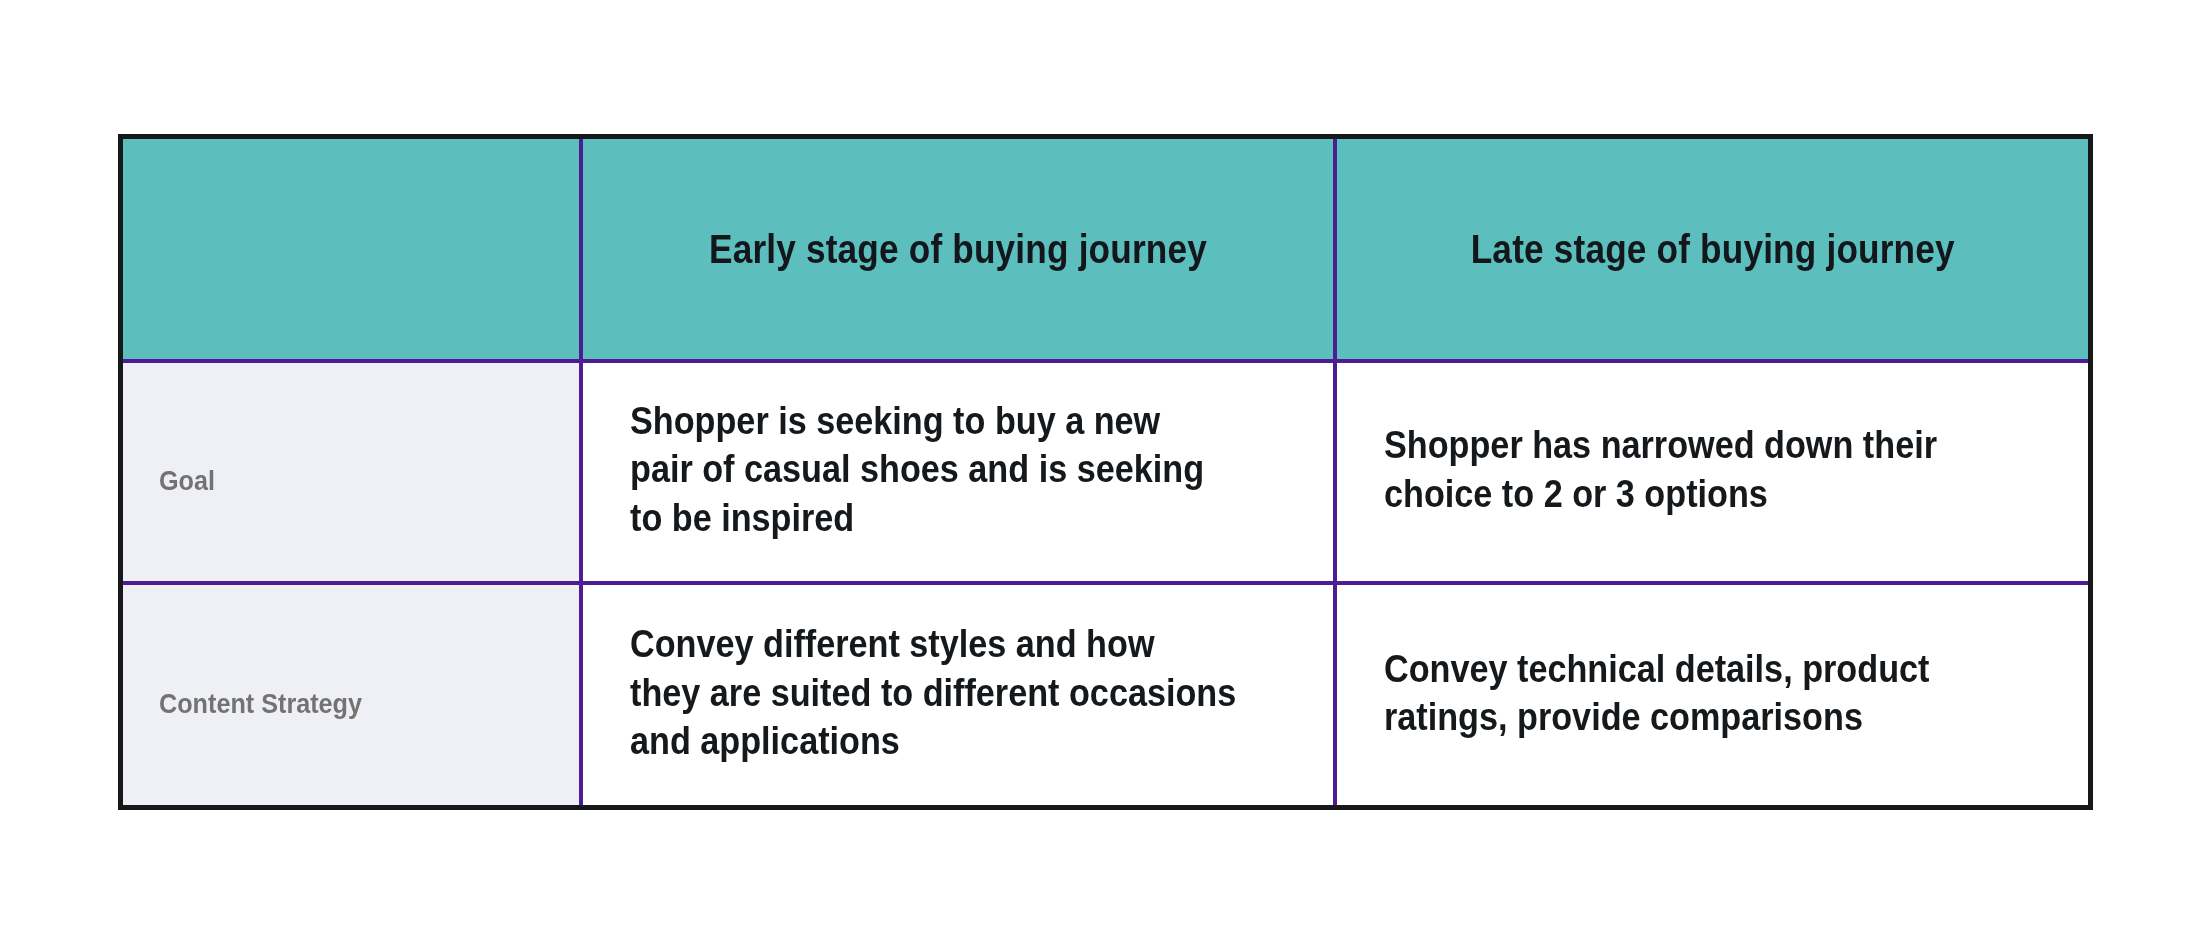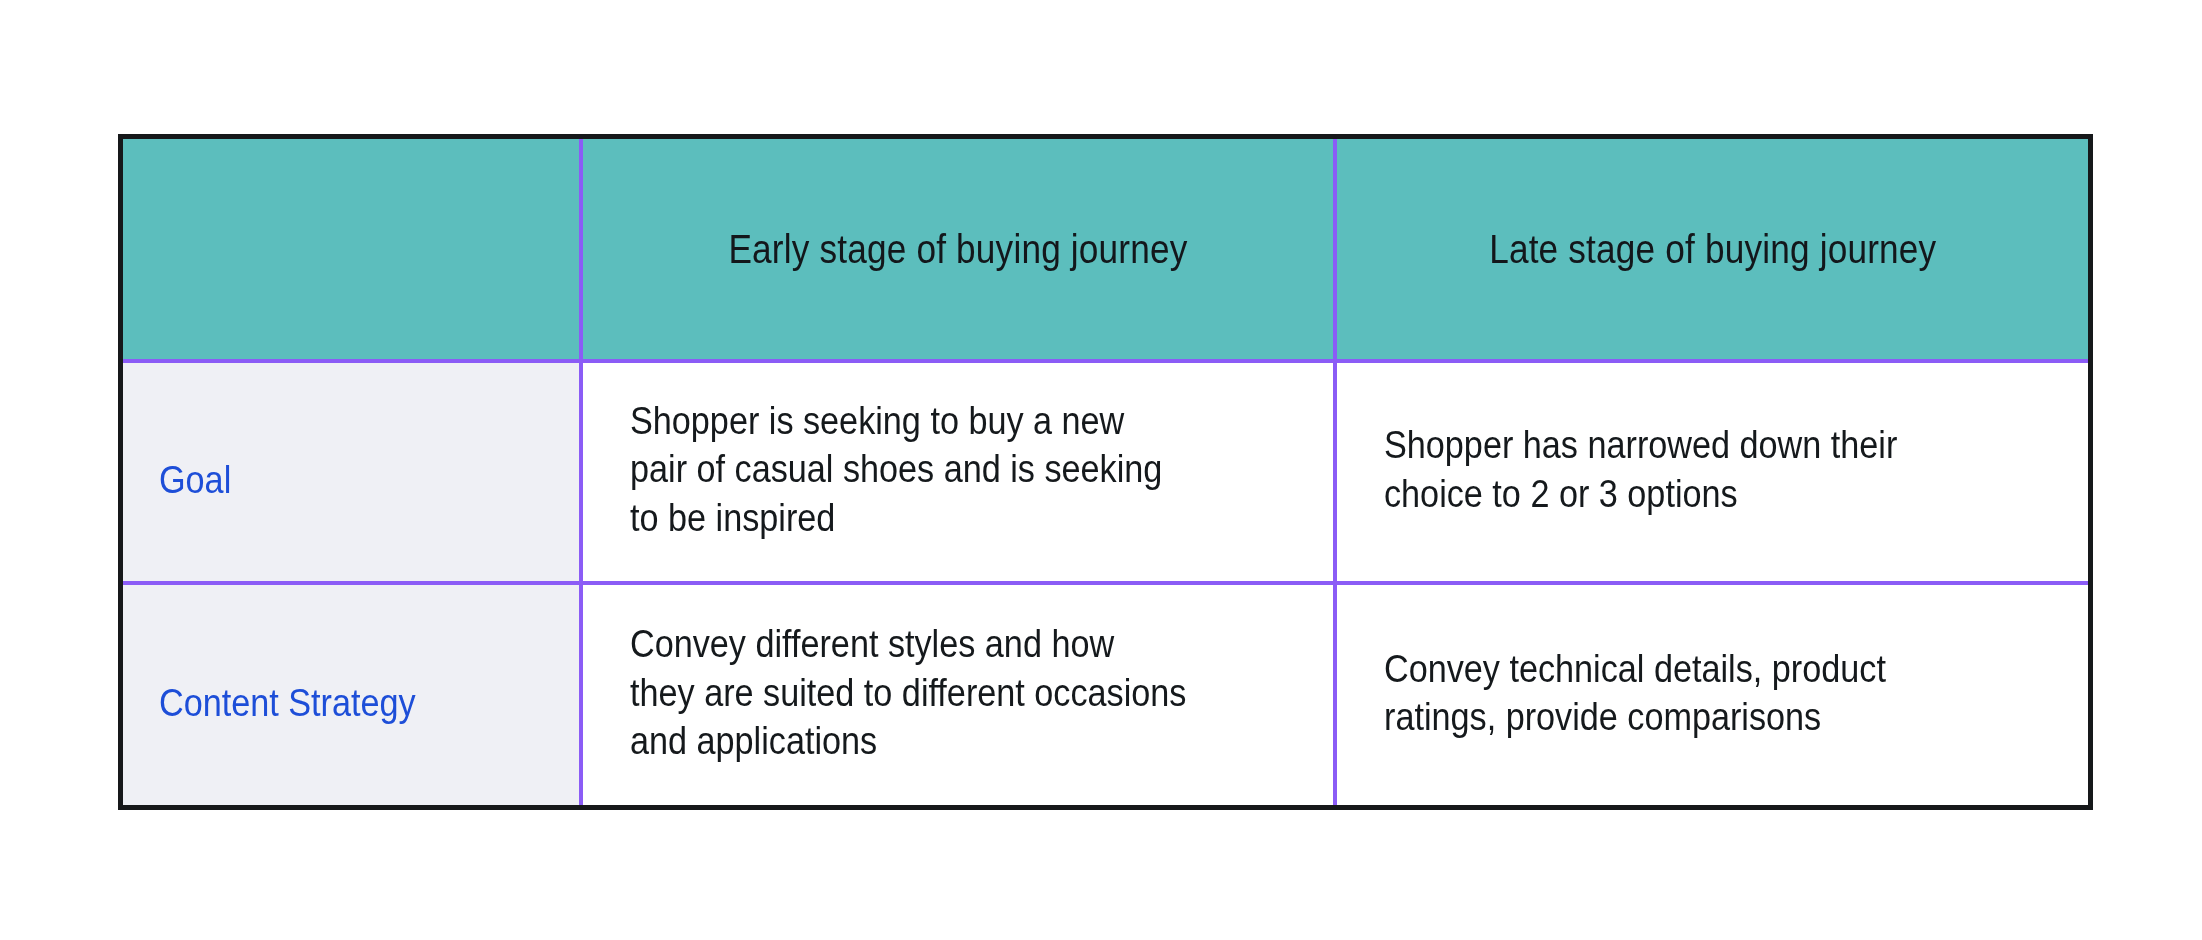--- a/index.html
+++ b/index.html
@@ -36,26 +36,26 @@
     box-sizing: border-box;
     background: #ffffff;
   }
 
   .journey-table col.c-label { width: 460px; }
   .journey-table col.c-early { width: 754px; }
   .journey-table col.c-late  { width: 756px; }
 
   .journey-table td,
   .journey-table th {
-    border: 4px solid #8b5cf6;
+    border: 4px solid #4c1d95;
     box-sizing: border-box;
     padding: 0;
     vertical-align: middle;
     text-align: left;
-    font-weight: 400;
+    font-weight: 700;
   }
 
   
   tr.head-row { height: 224px; }
 
   th.head-cell {
     background: #5cbebd;
     color: #13171b;
     text-align: center;
     vertical-align: middle;
@@ -71,22 +71,22 @@
     transform-origin: center center;
     line-height: 1.2;
   }
 
   
   tr.body-row { height: 222px; }
   tr.body-row.last { height: 225px; }
 
   td.label-cell {
     background: #eff0f5;
-    color: #1d4ed8;
-    font-size: 38px;
+    color: #737373;
+    font-size: 28px;
     padding: 18px 0 0 36px;
     vertical-align: middle;
   }
   td.label-cell .label-text {
     display: inline-block;
     transform: scaleX(0.9);
     transform-origin: left center;
     line-height: 1.2;
   }
 

